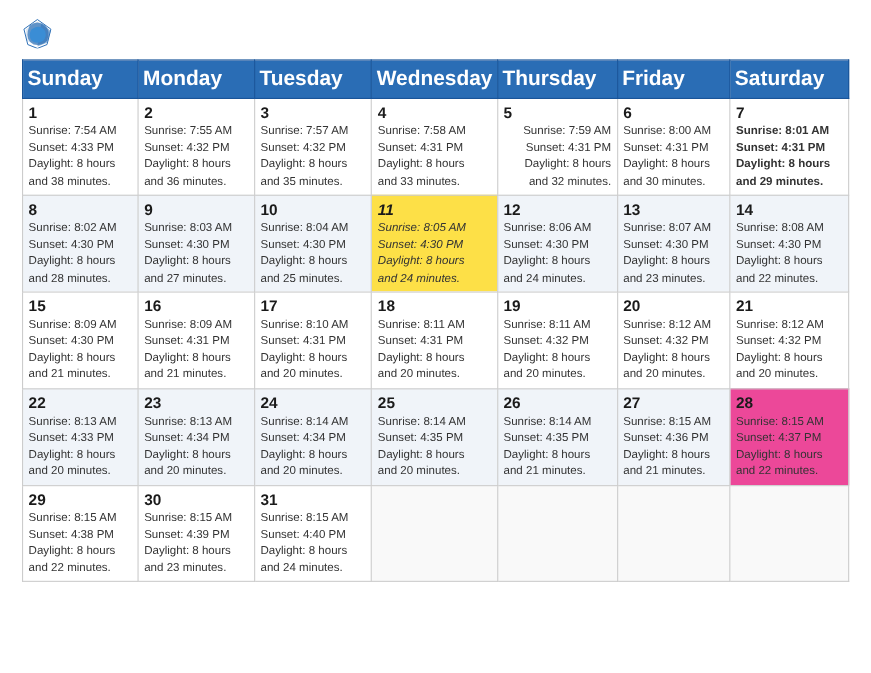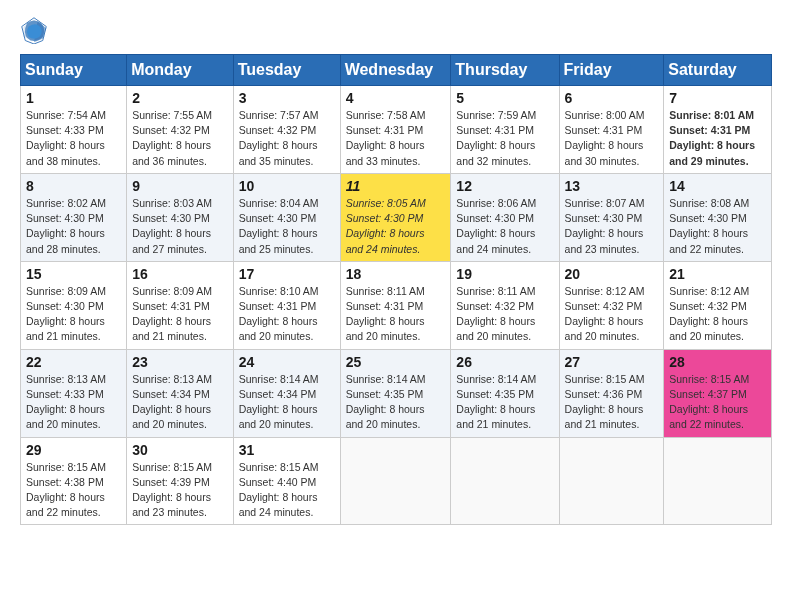--- a/index.html
+++ b/index.html
@@ -40,21 +40,21 @@
     .calendar {
       width: 100%;
       border-collapse: collapse;
       font-size: 11px;
     }
     .calendar thead tr th {
       background: #2a6db5;
       color: #fff;
       padding: 6px 4px;
       text-align: left;
-      font-size: 16px;
+      font-size: 19px;
       font-weight: bold;
       border: 1px solid #1a5599;
     }
     .calendar tbody tr td {
       border: 1px solid #ccc;
       vertical-align: top;
       padding: 4px 5px;
       width: 113px;
       min-height: 80px;
       background: #fff;
@@ -141,21 +141,21 @@
         </td>
         <td>
           <span class="day-num">4</span>
           <div class="day-info" style="white-space: pre-line;">Sunrise: 7:58 AM
 Sunset: 4:31 PM
 Daylight: 8 hours
 and 33 minutes.</div>
         </td>
         <td>
           <span class="day-num">5</span>
-          <div class="day-info" style="white-space: pre-line;">Sunrise: 7:59 AM
+          <div class="day-info" style="white-space: pre-line; text-align: right;">Sunrise: 7:59 AM
 Sunset: 4:31 PM
 Daylight: 8 hours
 and 32 minutes.</div>
         </td>
         <td>
           <span class="day-num">6</span>
           <div class="day-info" style="white-space: pre-line;">Sunrise: 8:00 AM
 Sunset: 4:31 PM
 Daylight: 8 hours
 and 30 minutes.</div>

